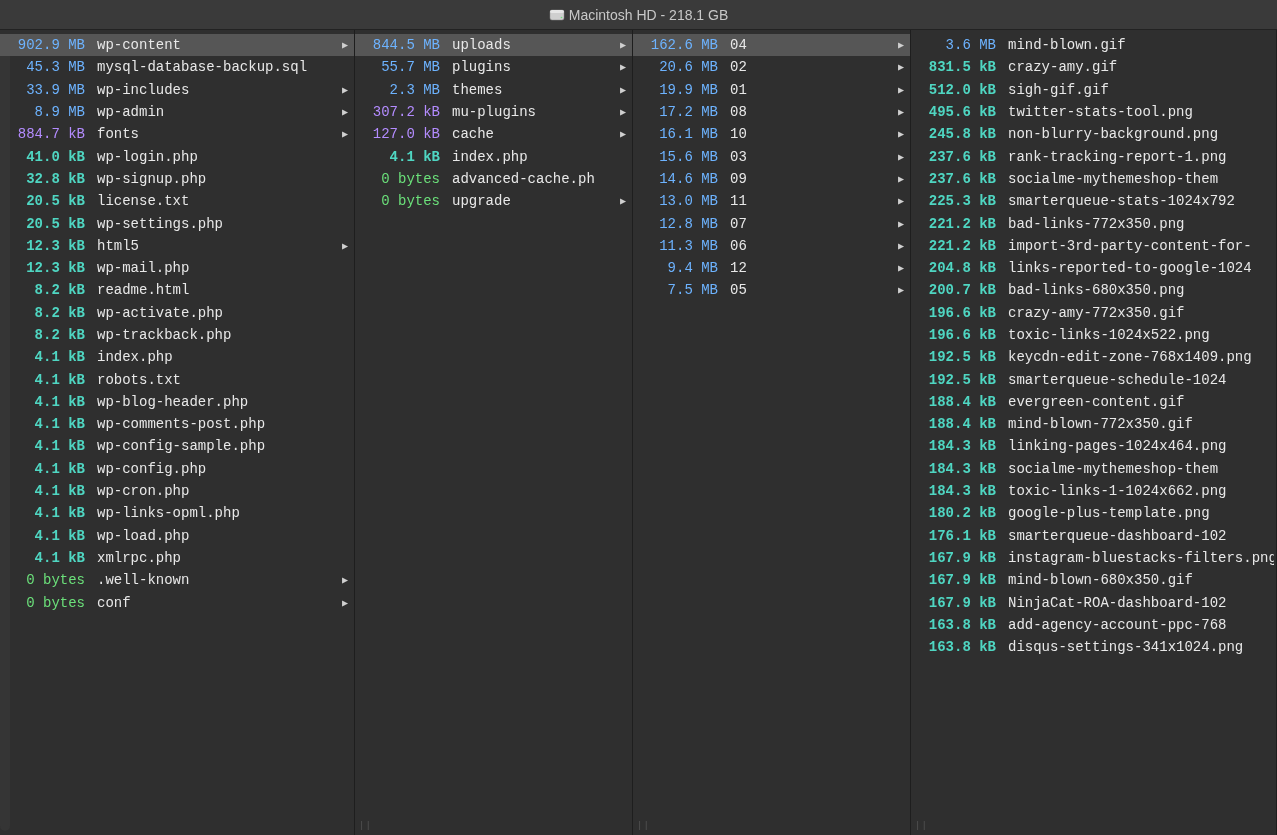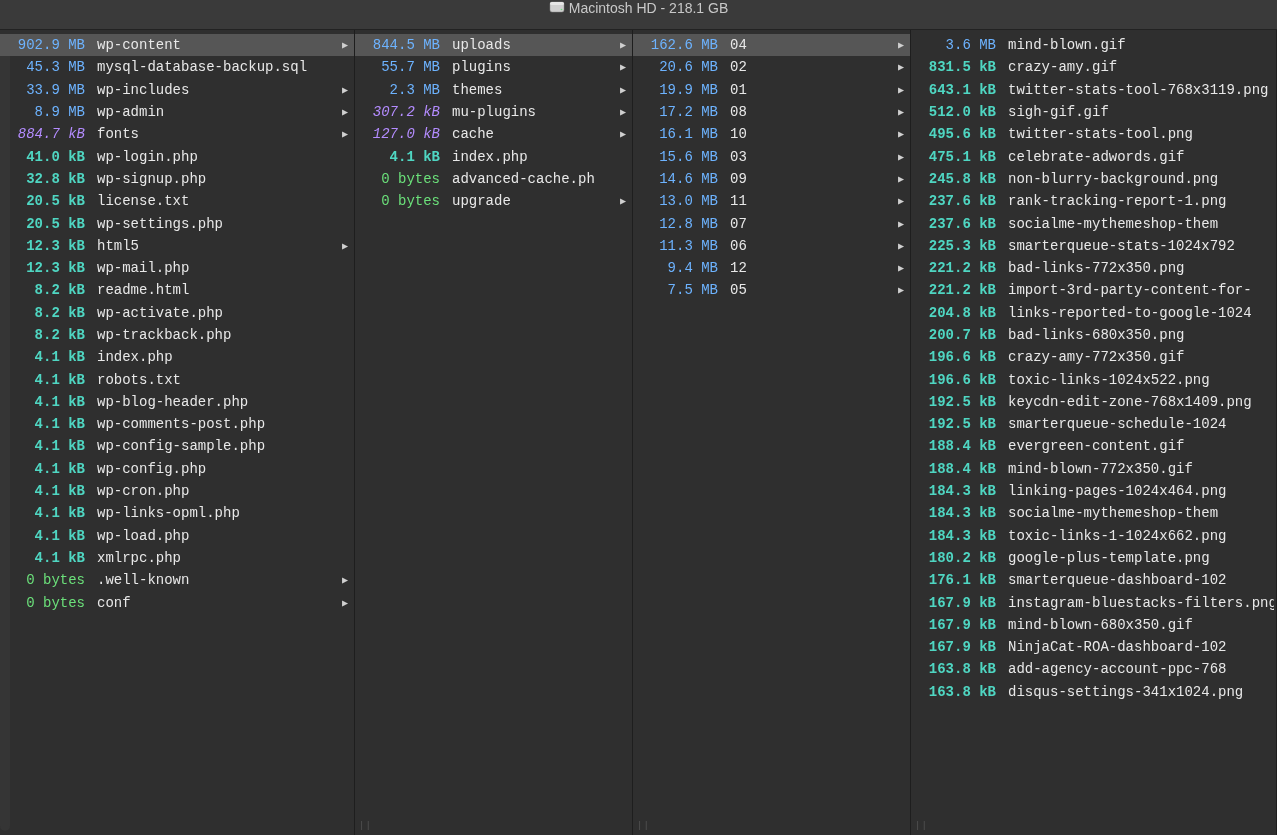--- a/index.html
+++ b/index.html
@@ -9,20 +9,21 @@
     font-size: 14px;
     color: #e0e0e0;
     overflow: hidden;
     width: 1277px;
     height: 835px;
   }
   .titlebar {
     height: 30px;
     background: #3a3a3a;
     display: flex;
+    align-items: center;
     justify-content: center;
     gap: 4px;
     border-bottom: 1px solid #222;
   }
   .drive-icon {
     width: 16px;
     height: 14px;
     display: inline-block;
   }
   .titlebar-text {
@@ -81,21 +82,21 @@
   .arrow {
     color: #d0d0d0;
     font-size: 10px;
     width: 14px;
     text-align: center;
     flex-shrink: 0;
   }
   .c-blue  { color: #6db3ff; }
   .c-cyan  { color: #4fd6c2; font-weight: bold; }
   .c-green { color: #6be07a; }
-  .c-purple{ color: #b48cff; font-style: italic; }
+  .c-purple{ color: #b48cff; }
   .divider-handle {
     position: absolute;
     bottom: 4px;
     left: 4px;
     color: #555;
     font-size: 9px;
     letter-spacing: 1px;
   }
 </style>
 </head>
@@ -337,34 +338,26 @@
     <div class="divider-handle">||</div>
   <div class="row">
         <span class="size c-blue">3.6 MB</span>
         <span class="name">mind-blown.gif</span>
       </div>
       <div class="row">
         <span class="size c-cyan">831.5 kB</span>
         <span class="name">crazy-amy.gif</span>
       </div>
       <div class="row">
-        <span class="size c-cyan">643.1 kB</span>
-        <span class="name">twitter-stats-tool-768x3119.png</span>
-      </div>
-      <div class="row">
         <span class="size c-cyan">512.0 kB</span>
         <span class="name">sigh-gif.gif</span>
       </div>
       <div class="row">
         <span class="size c-cyan">495.6 kB</span>
         <span class="name">twitter-stats-tool.png</span>
-      </div>
-      <div class="row">
-        <span class="size c-cyan">475.1 kB</span>
-        <span class="name">celebrate-adwords.gif</span>
       </div>
       <div class="row">
         <span class="size c-cyan">245.8 kB</span>
         <span class="name">non-blurry-background.png</span>
       </div>
       <div class="row">
         <span class="size c-cyan">237.6 kB</span>
         <span class="name">rank-tracking-report-1.png</span>
       </div>
       <div class="row">

